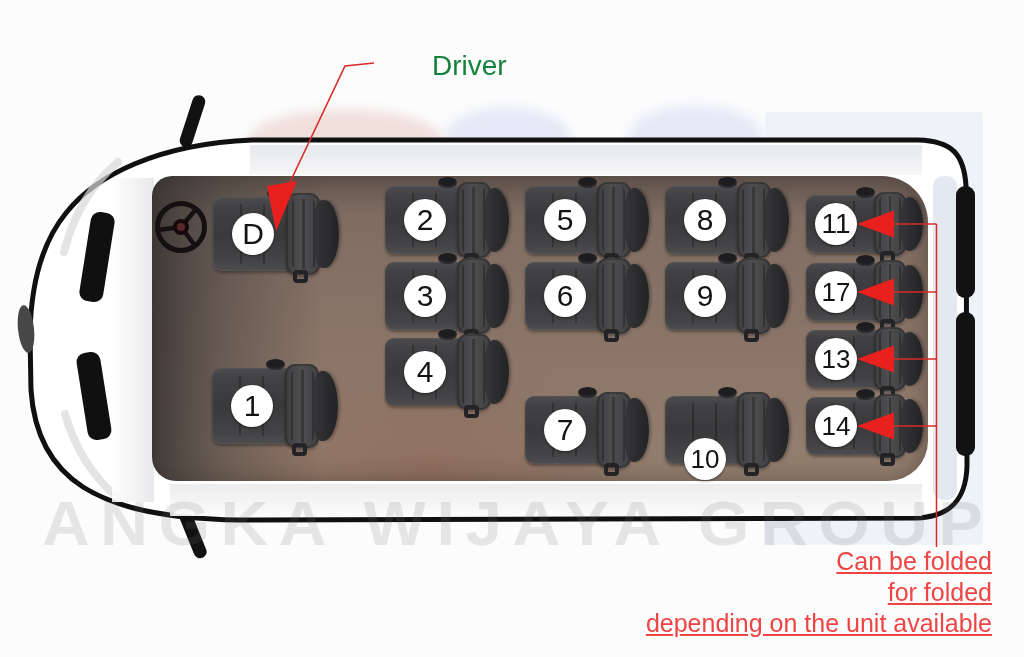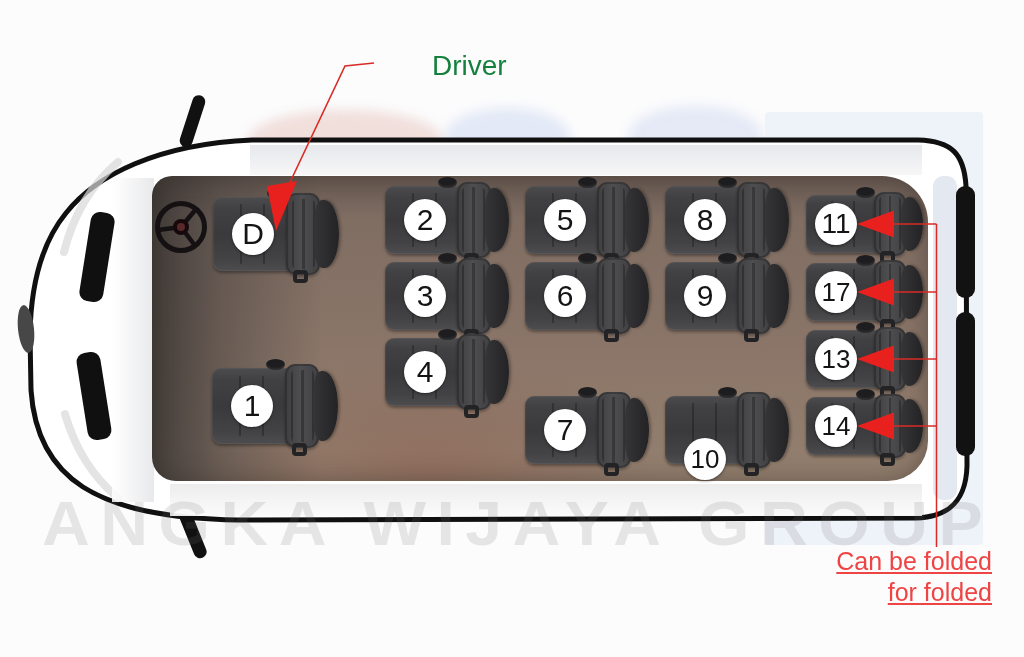--- a/index.html
+++ b/index.html
@@ -269,15 +269,16 @@
       <polygon points="857,426 894,412.5 894,439.5" fill="#E8211E"></polygon>
       <line x1="893" y1="426" x2="936.5" y2="426" stroke="#d92b26" stroke-width="1.5"></line>
       <line x1="936.5" y1="224" x2="936.5" y2="547" stroke="#d92b26" stroke-width="1.5"></line>
     </svg>
 
   <div id="driver-label">Driver</div>
 
   <div id="fold-note">
     <div>Can be folded</div>
     <div>for folded</div>
+    <div>depending on the unit available</div>
   </div>
 
 </div>
 
 </body></html>

